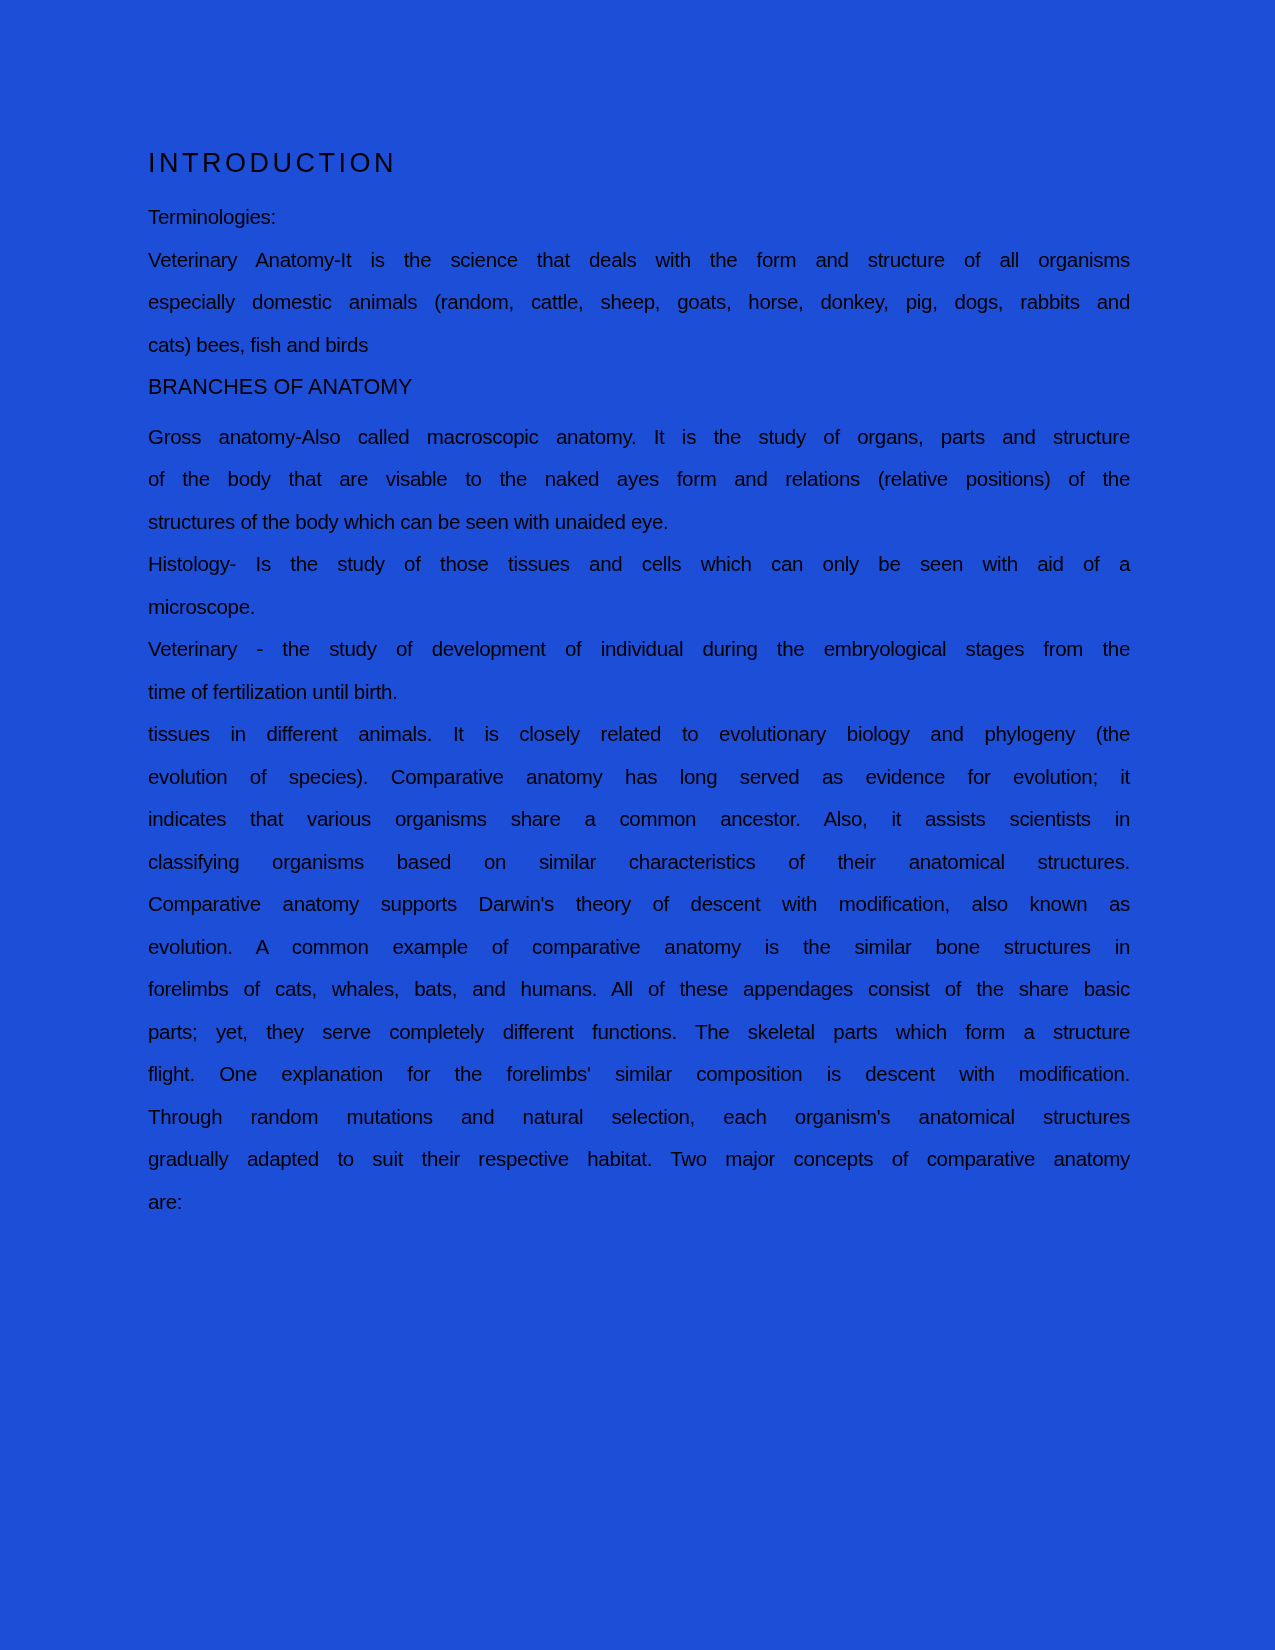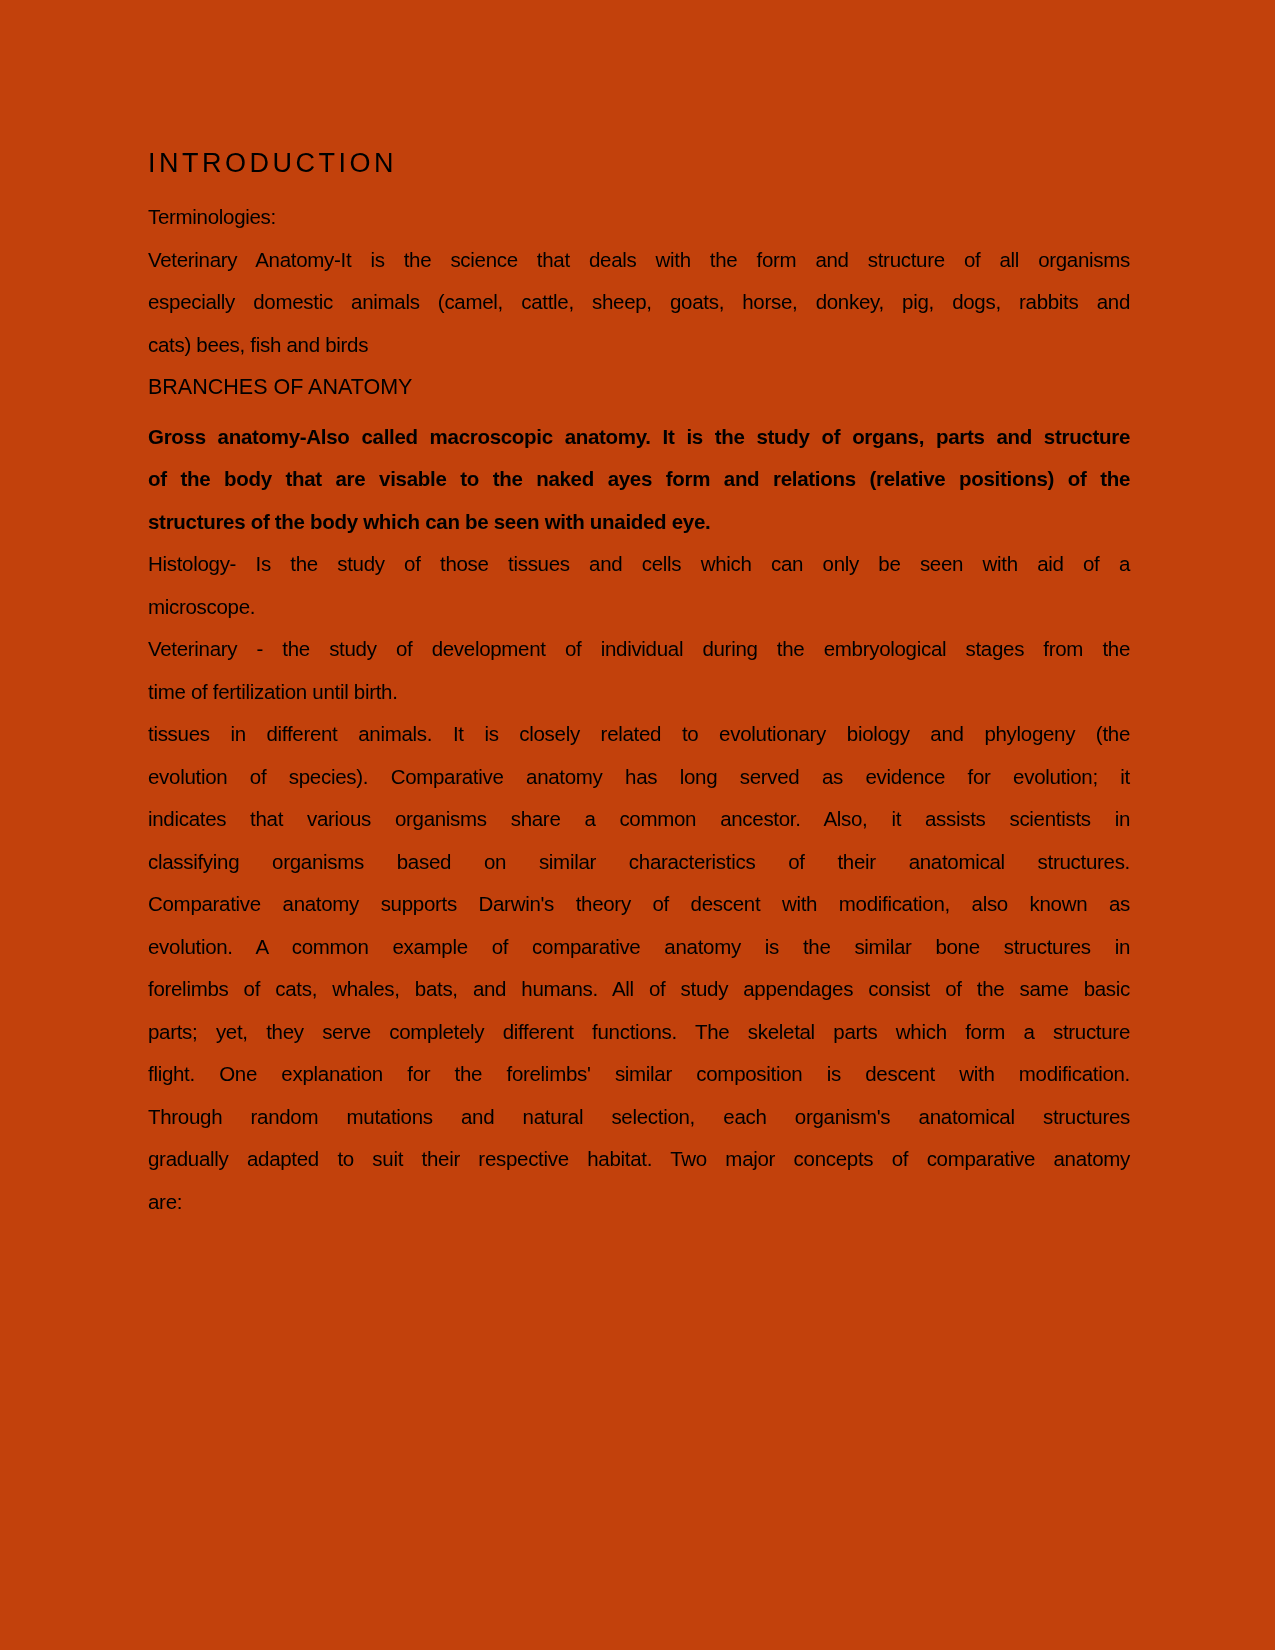--- a/index.html
+++ b/index.html
@@ -4,21 +4,21 @@
 <style>
   html, body {
     margin: 0;
     padding: 0;
     background: #ffffff;
   }
   .page {
     position: relative;
     width: 1275px;
     height: 1650px;
-    background: #c2410c;
+    background: #1d4ed8;
     font-family: "Liberation Sans", "DejaVu Sans", sans-serif;
     color: #000000;
     overflow: hidden;
   }
   .content {
     position: absolute;
     left: 148px;
     top: 146px;
     width: 982px;
   }
@@ -39,33 +39,33 @@
   .line.just {
     text-align: justify;
     text-align-last: justify;
     text-justify: inter-word;
   }
   .line.heading {
     font-size: 21.5px;
     letter-spacing: 0px;
   }
   .para { margin: 0; }
-  .para.space-before { margin-top: 7px; font-weight: bold; }
+  .para.space-before { margin-top: 7px; }
 </style>
 </head>
 <body>
 
 <div class="page">
   <div class="content">
     <h1 class="doc-title">INTRODUCTION</h1>
     <div>
         <div class="line">Terminologies:</div>
         <div class="para">
           <div class="line just">Veterinary Anatomy-It is the science that deals with the form and structure of all organisms</div>
-          <div class="line just">especially domestic animals (camel, cattle, sheep, goats, horse, donkey, pig, dogs, rabbits and</div>
+          <div class="line just">especially domestic animals (random, cattle, sheep, goats, horse, donkey, pig, dogs, rabbits and</div>
           <div class="line">cats) bees, fish and birds</div>
         </div>
         <div class="line heading">BRANCHES OF ANATOMY</div>
         <div class="para space-before">
           <div class="line just">Gross anatomy-Also called macroscopic anatomy. It is the study of organs, parts and structure</div>
           <div class="line just">of the body that are visable to the naked ayes form and relations (relative positions) of the</div>
           <div class="line">structures of the body which can be seen with unaided eye.</div>
         </div>
         <div class="para">
           <div class="line just">Histology- Is the study of those tissues and cells which can only be seen with aid of a</div>
@@ -75,21 +75,21 @@
           <div class="line just">Veterinary - the study of development of individual during the embryological stages from the</div>
           <div class="line">time of fertilization until birth.</div>
         </div>
         <div class="para">
           <div class="line just">tissues in different animals. It is closely related to evolutionary biology and phylogeny (the</div>
           <div class="line just">evolution of species). Comparative anatomy has long served as evidence for evolution; it</div>
           <div class="line just">indicates that various organisms share a common ancestor. Also, it assists scientists in</div>
           <div class="line just">classifying organisms based on similar characteristics of their anatomical structures.</div>
           <div class="line just">Comparative anatomy supports Darwin's theory of descent with modification, also known as</div>
           <div class="line just">evolution. A common example of comparative anatomy is the similar bone structures in</div>
-          <div class="line just">forelimbs of cats, whales, bats, and humans. All of study appendages consist of the same basic</div>
+          <div class="line just">forelimbs of cats, whales, bats, and humans. All of these appendages consist of the share basic</div>
           <div class="line just">parts; yet, they serve completely different functions. The skeletal parts which form a structure</div>
           <div class="line just">flight. One explanation for the forelimbs' similar composition is descent with modification.</div>
           <div class="line just">Through random mutations and natural selection, each organism's anatomical structures</div>
           <div class="line just">gradually adapted to suit their respective habitat. Two major concepts of comparative anatomy</div>
           <div class="line">are:</div>
         </div>
       </div>
   </div>
 </div>
 

